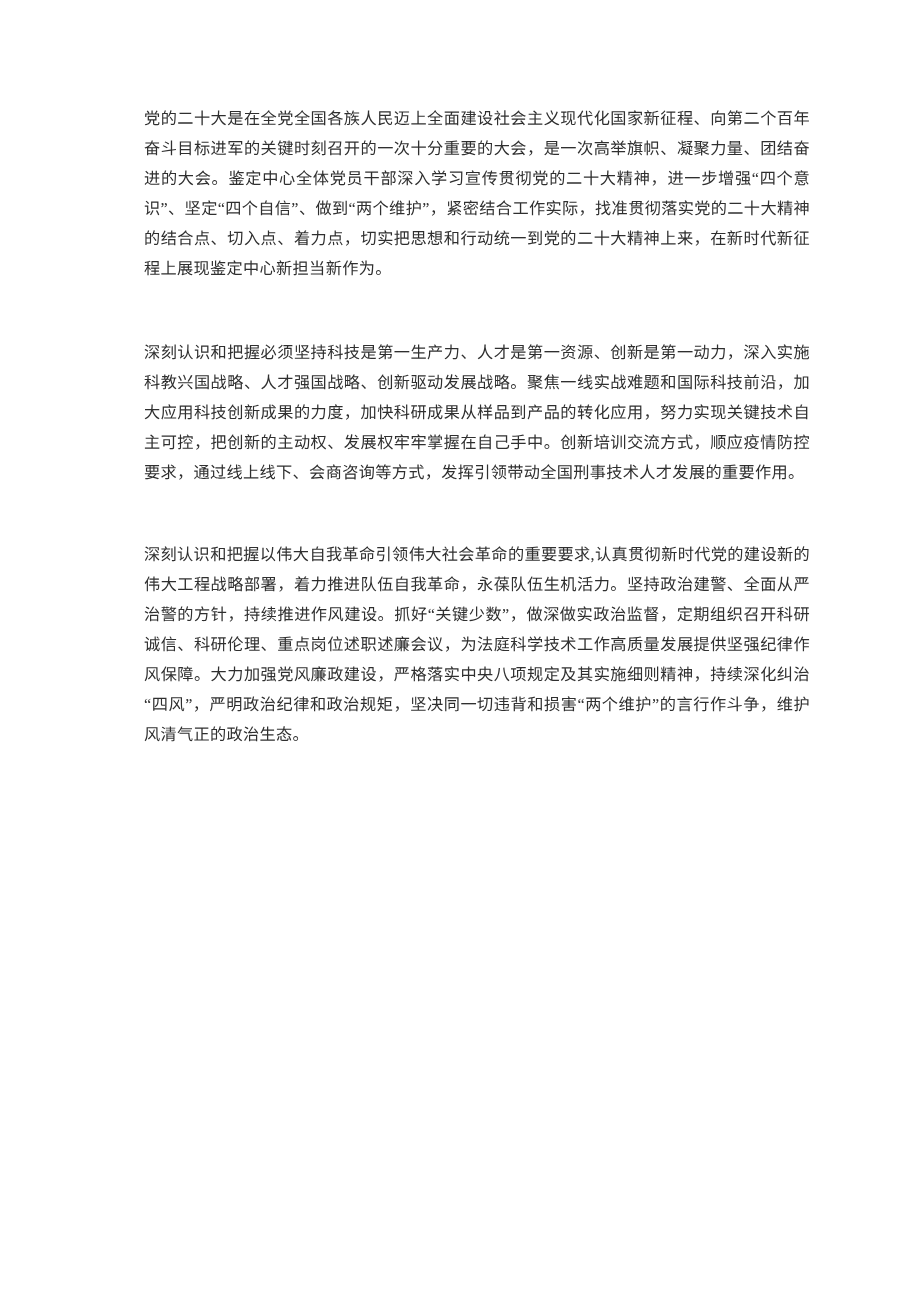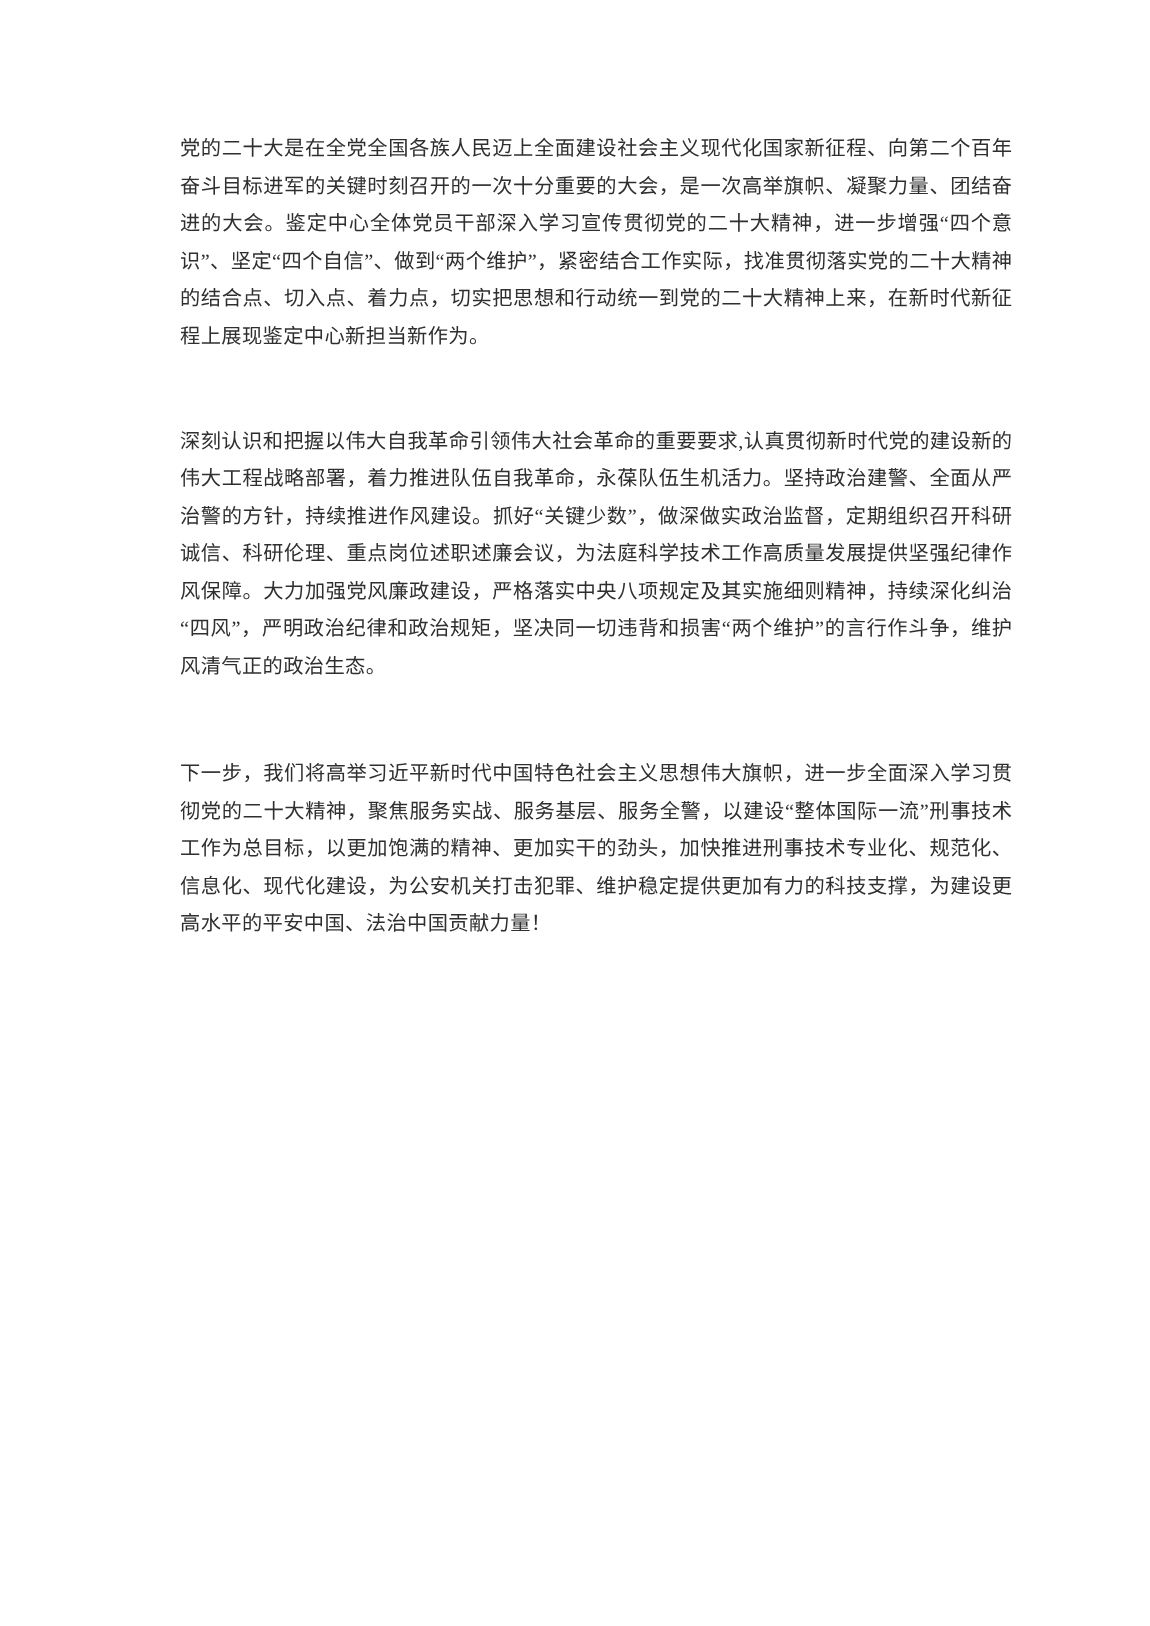--- a/index.html
+++ b/index.html
@@ -47,20 +47,20 @@
   .para-gap-4 { margin-bottom: 56px; }
 </style>
 </head>
 <body>
 
 <div class="page">
   <div class="doc-body">
 
     <p class="para para-gap-1">党的二十大是在全党全国各族人民迈上全面建设社会主义现代化国家新征程、向第二个百年奋斗目标进军的关键时刻召开的一次十分重要的大会，是一次高举旗帜、凝聚力量、团结奋进的大会。鉴定中心全体党员干部深入学习宣传贯彻党的二十大精神，进一步增强“四个意识”、坚定“四个自信”、做到“两个维护”，紧密结合工作实际，找准贯彻落实党的二十大精神的结合点、切入点、着力点，切实把思想和行动统一到党的二十大精神上来，在新时代新征程上展现鉴定中心新担当新作为。</p>
 
+    <p class="para para-gap-2">深刻认识和把握必须坚持科技是第一生产力、人才是第一资源、创新是第一动力，深入实施科教兴国战略、人才强国战略、创新驱动发展战略。聚焦一线实战难题和国际科技前沿，加大应用科技创新成果的力度，加快科研成果从样品到产品的转化应用，努力实现关键技术自主可控，把创新的主动权、发展权牢牢掌握在自己手中。创新培训交流方式，顺应疫情防控要求，通过线上线下、会商咨询等方式，发挥引领带动全国刑事技术人才发展的重要作用。</p>
 
 
     <p class="para para-gap-4">深刻认识和把握以伟大自我革命引领伟大社会革命的重要要求,认真贯彻新时代党的建设新的伟大工程战略部署，着力推进队伍自我革命，永葆队伍生机活力。坚持政治建警、全面从严治警的方针，持续推进作风建设。抓好“关键少数”，做深做实政治监督，定期组织召开科研诚信、科研伦理、重点岗位述职述廉会议，为法庭科学技术工作高质量发展提供坚强纪律作风保障。大力加强党风廉政建设，严格落实中央八项规定及其实施细则精神，持续深化纠治“四风”，严明政治纪律和政治规矩，坚决同一切违背和损害“两个维护”的言行作斗争，维护风清气正的政治生态。</p>
 
-    <p class="para">下一步，我们将高举习近平新时代中国特色社会主义思想伟大旗帜，进一步全面深入学习贯彻党的二十大精神，聚焦服务实战、服务基层、服务全警，以建设“整体国际一流”刑事技术工作为总目标，以更加饱满的精神、更加实干的劲头，加快推进刑事技术专业化、规范化、信息化、现代化建设，为公安机关打击犯罪、维护稳定提供更加有力的科技支撑，为建设更高水平的平安中国、法治中国贡献力量！</p>
 
   </div>
 </div>
 
 </body></html>

